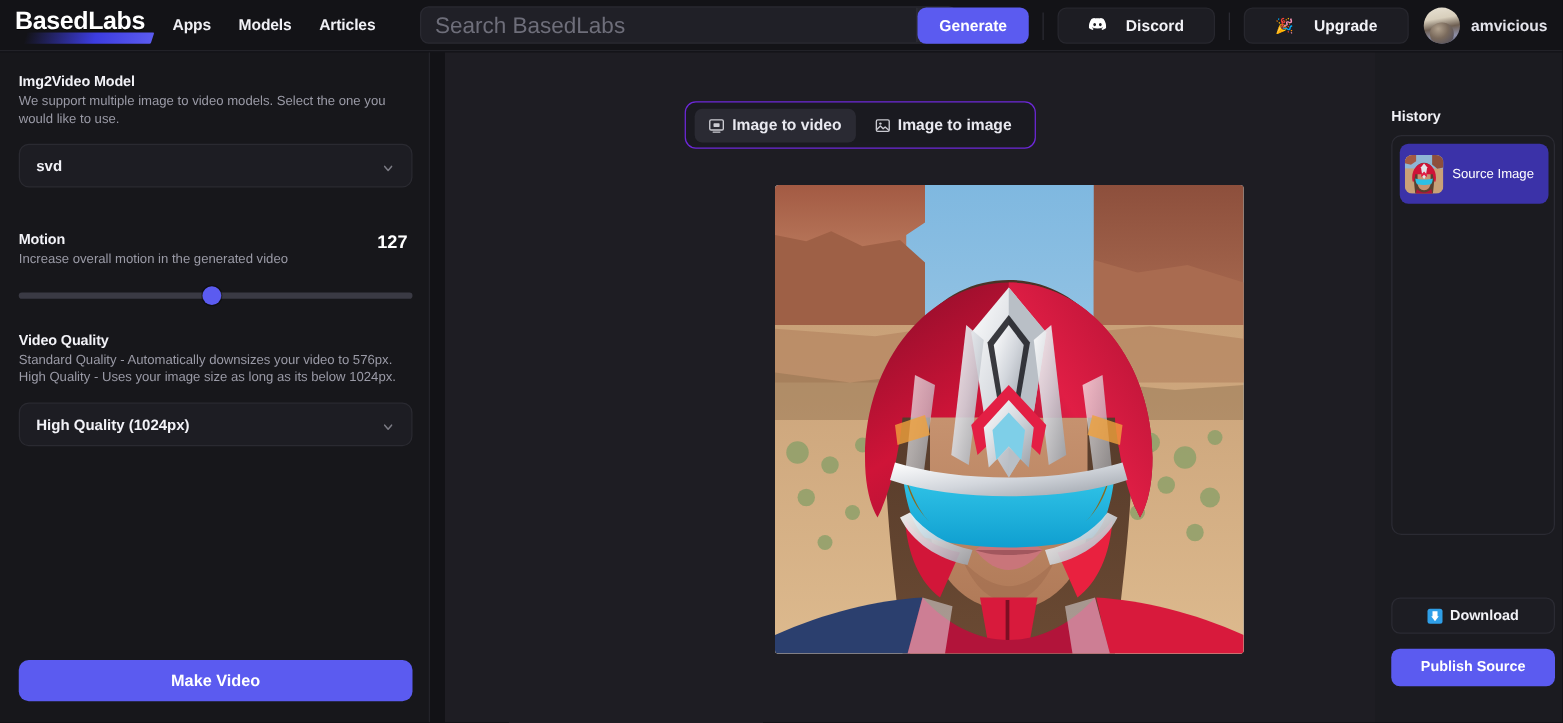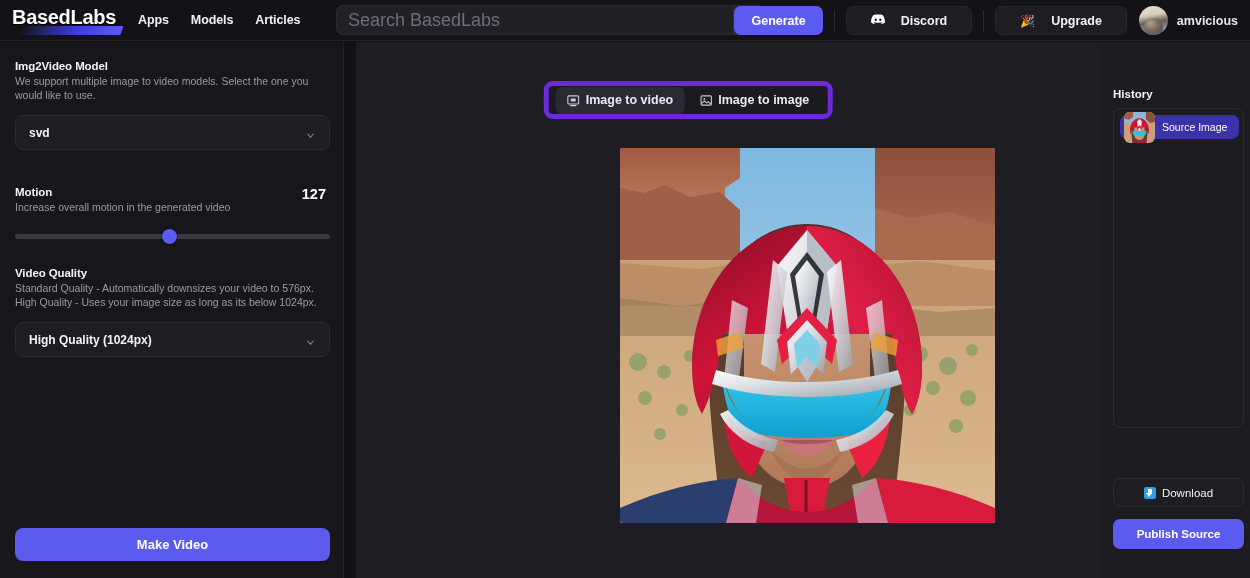--- a/index.html
+++ b/index.html
@@ -116,21 +116,21 @@
     font-family: "Liberation Sans", sans-serif;
   }
 
   
   #main {
     position: absolute; left: 356px; top: 42px; width: 744px; height: 536px;
     background: #1e1d23;
   }
   #tabs {
     position: absolute; left: 332px; top: 39px; transform: translateX(-50%);
-    background: #1a1a20; border: 5px solid #6d28d9; border-radius: 9px;
+    background: #1a1a20; border: 1px solid #6d28d9; border-radius: 9px;
     height: 38px; display: flex; align-items: center; padding: 0 7px; gap: 4px;
   }
   .tab {
     height: 27px; display: flex; align-items: center; gap: 6px;
     padding: 0 11px; border-radius: 6px; cursor: pointer;
     font-size: 12.5px; font-weight: bold; color: #e9e9f0;
   }
   .tab.active { background: #2a2a33; }
   .tab-icon { width: 13px; height: 13px; opacity: .85; }
 
@@ -146,34 +146,34 @@
     position: absolute; left: 1100px; top: 42px; width: 150px; height: 536px;
     background: #1b1b20; padding: 0 13px;
   }
   #history-title { font-size: 11.5px; font-weight: bold; color: #f2f2f7; margin-top: 46px; }
   #history-list {
     margin-top: 8px; width: 131px; height: 320px;
     border: 1px solid #2b2b33; border-radius: 8px; padding: 6px;
     overflow-y: auto;
   }
   .history-item {
-    width: 119px; height: 24px; background: #3b32a8; border-radius: 7px;
+    width: 119px; height: 48px; background: #3b32a8; border-radius: 7px;
     display: flex; align-items: center; gap: 7px; padding: 0 4px; cursor: pointer;
   }
   .history-thumb {
     width: 31px; height: 31px; border-radius: 6px; overflow: hidden; flex-shrink: 0;
   }
   .history-thumb svg { display:block; width:31px; height:31px; }
   .history-label { font-size: 10.5px; color: #ffffff; font-weight: normal; white-space: nowrap; }
 
   #download-btn {
     position: absolute; left: 13px; top: 436px; width: 131px; height: 29px;
     background: #1d1d23; border: 1px solid #2b2b33; border-radius: 7px;
     display: flex; align-items: center; justify-content: center; gap: 6px;
-    color: #f2f2f7; font-size: 11.5px; font-weight: normal; cursor: pointer;
+    color: #f2f2f7; font-size: 11.5px; font-weight: bold; cursor: pointer;
     font-family: "Liberation Sans", sans-serif;
   }
   .dl-icon {
     width: 12px; height: 12px; background: #2f9fe8; border-radius: 2px;
     position: relative; flex-shrink: 0;
   }
   .dl-icon::after {
     content: ''; position: absolute; left: 4px; top: 2px;
     width: 4px; height: 5px; background: #fff;
   }

